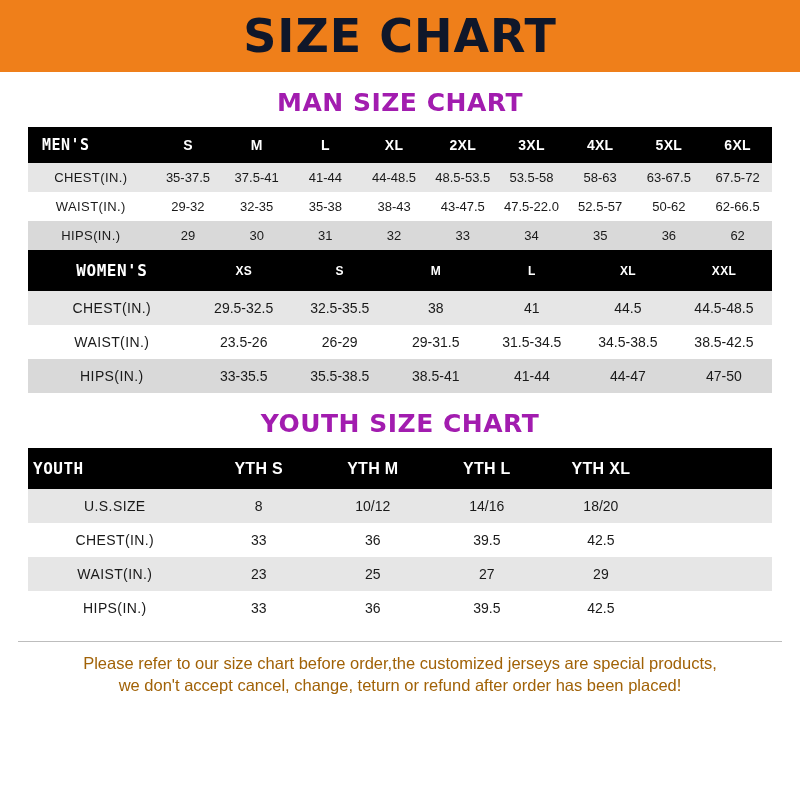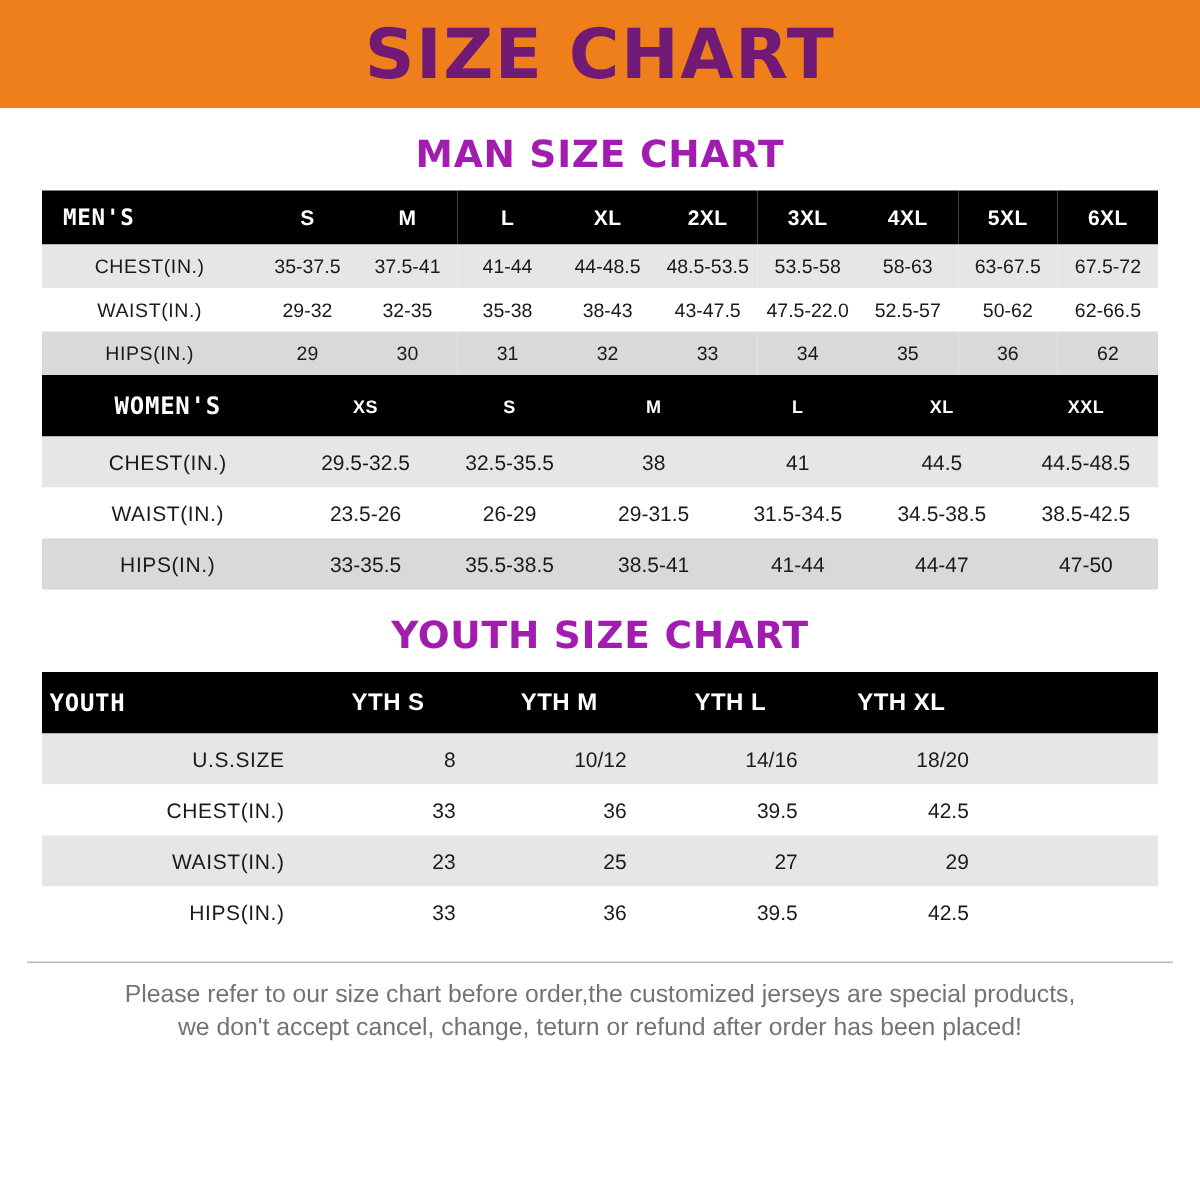--- a/index.html
+++ b/index.html
@@ -27,21 +27,21 @@
     background: #ef7f1a;
     display: flex;
     align-items: center;
     justify-content: center;
   }
   .banner-title {
     font-family: "DejaVu Sans", sans-serif;
     font-weight: 700;
     font-size: 46px;
     letter-spacing: 1px;
-    color: #701a75;
+    color: #0f172a;
     text-align: center;
     line-height: 1;
   }
   
   .section {
     padding: 0 28px;
   }
   .section-title {
     text-align: center;
     font-family: "DejaVu Sans", sans-serif;
@@ -56,21 +56,21 @@
     width: 100%;
     border-collapse: collapse;
     table-layout: fixed;
     font-family: "Liberation Sans", sans-serif;
   }
   table.size-table thead th {
     background: #000000;
     color: #ffffff;
     font-size: 14px;
     font-weight: 700;
-    padding: 9px 18px;
+    padding: 9px 0;
     text-align: center;
     letter-spacing: 0.3px;
   }
   table.size-table thead th.label-col {
     text-align: left;
     padding-left: 14px;
     font-family: "DejaVu Sans Mono", monospace;
     font-size: 15px;
     letter-spacing: 0.5px;
   }
@@ -91,29 +91,29 @@
   table.size-table tbody tr.shade-c td { background: #d9d9d9; }
 
   
   #women-table thead th { font-size: 12px; padding: 11px 2px; }
   #women-table thead th.label-col { font-size: 16px; text-align: center; }
   #women-table tbody td { font-size: 14px; padding: 9px 2px; }
   #women-table tbody td.label-col { font-size: 14px; }
 
   #youth-table thead th { font-size: 16px; padding: 11px 5px; }
   #youth-table thead th.label-col { font-size: 16px; }
-  #youth-table tbody td { font-size: 14px; padding: 9px 12px; text-align: right; }
+  #youth-table tbody td { font-size: 14px; padding: 9px 2px; }
   #youth-table tbody td.label-col { font-size: 14px; }
 
   
   .footer-note {
     margin: 16px 18px 0 18px;
     border-top: 1px solid #bdbdbd;
     padding-top: 10px;
-    color: #737373;
+    color: #a16207;
     font-size: 16.5px;
     line-height: 1.35;
     text-align: center;
     font-family: "Liberation Sans", sans-serif;
   }
   .footer-note div { white-space: nowrap; }
 </style>
 </head>
 <body>
 

